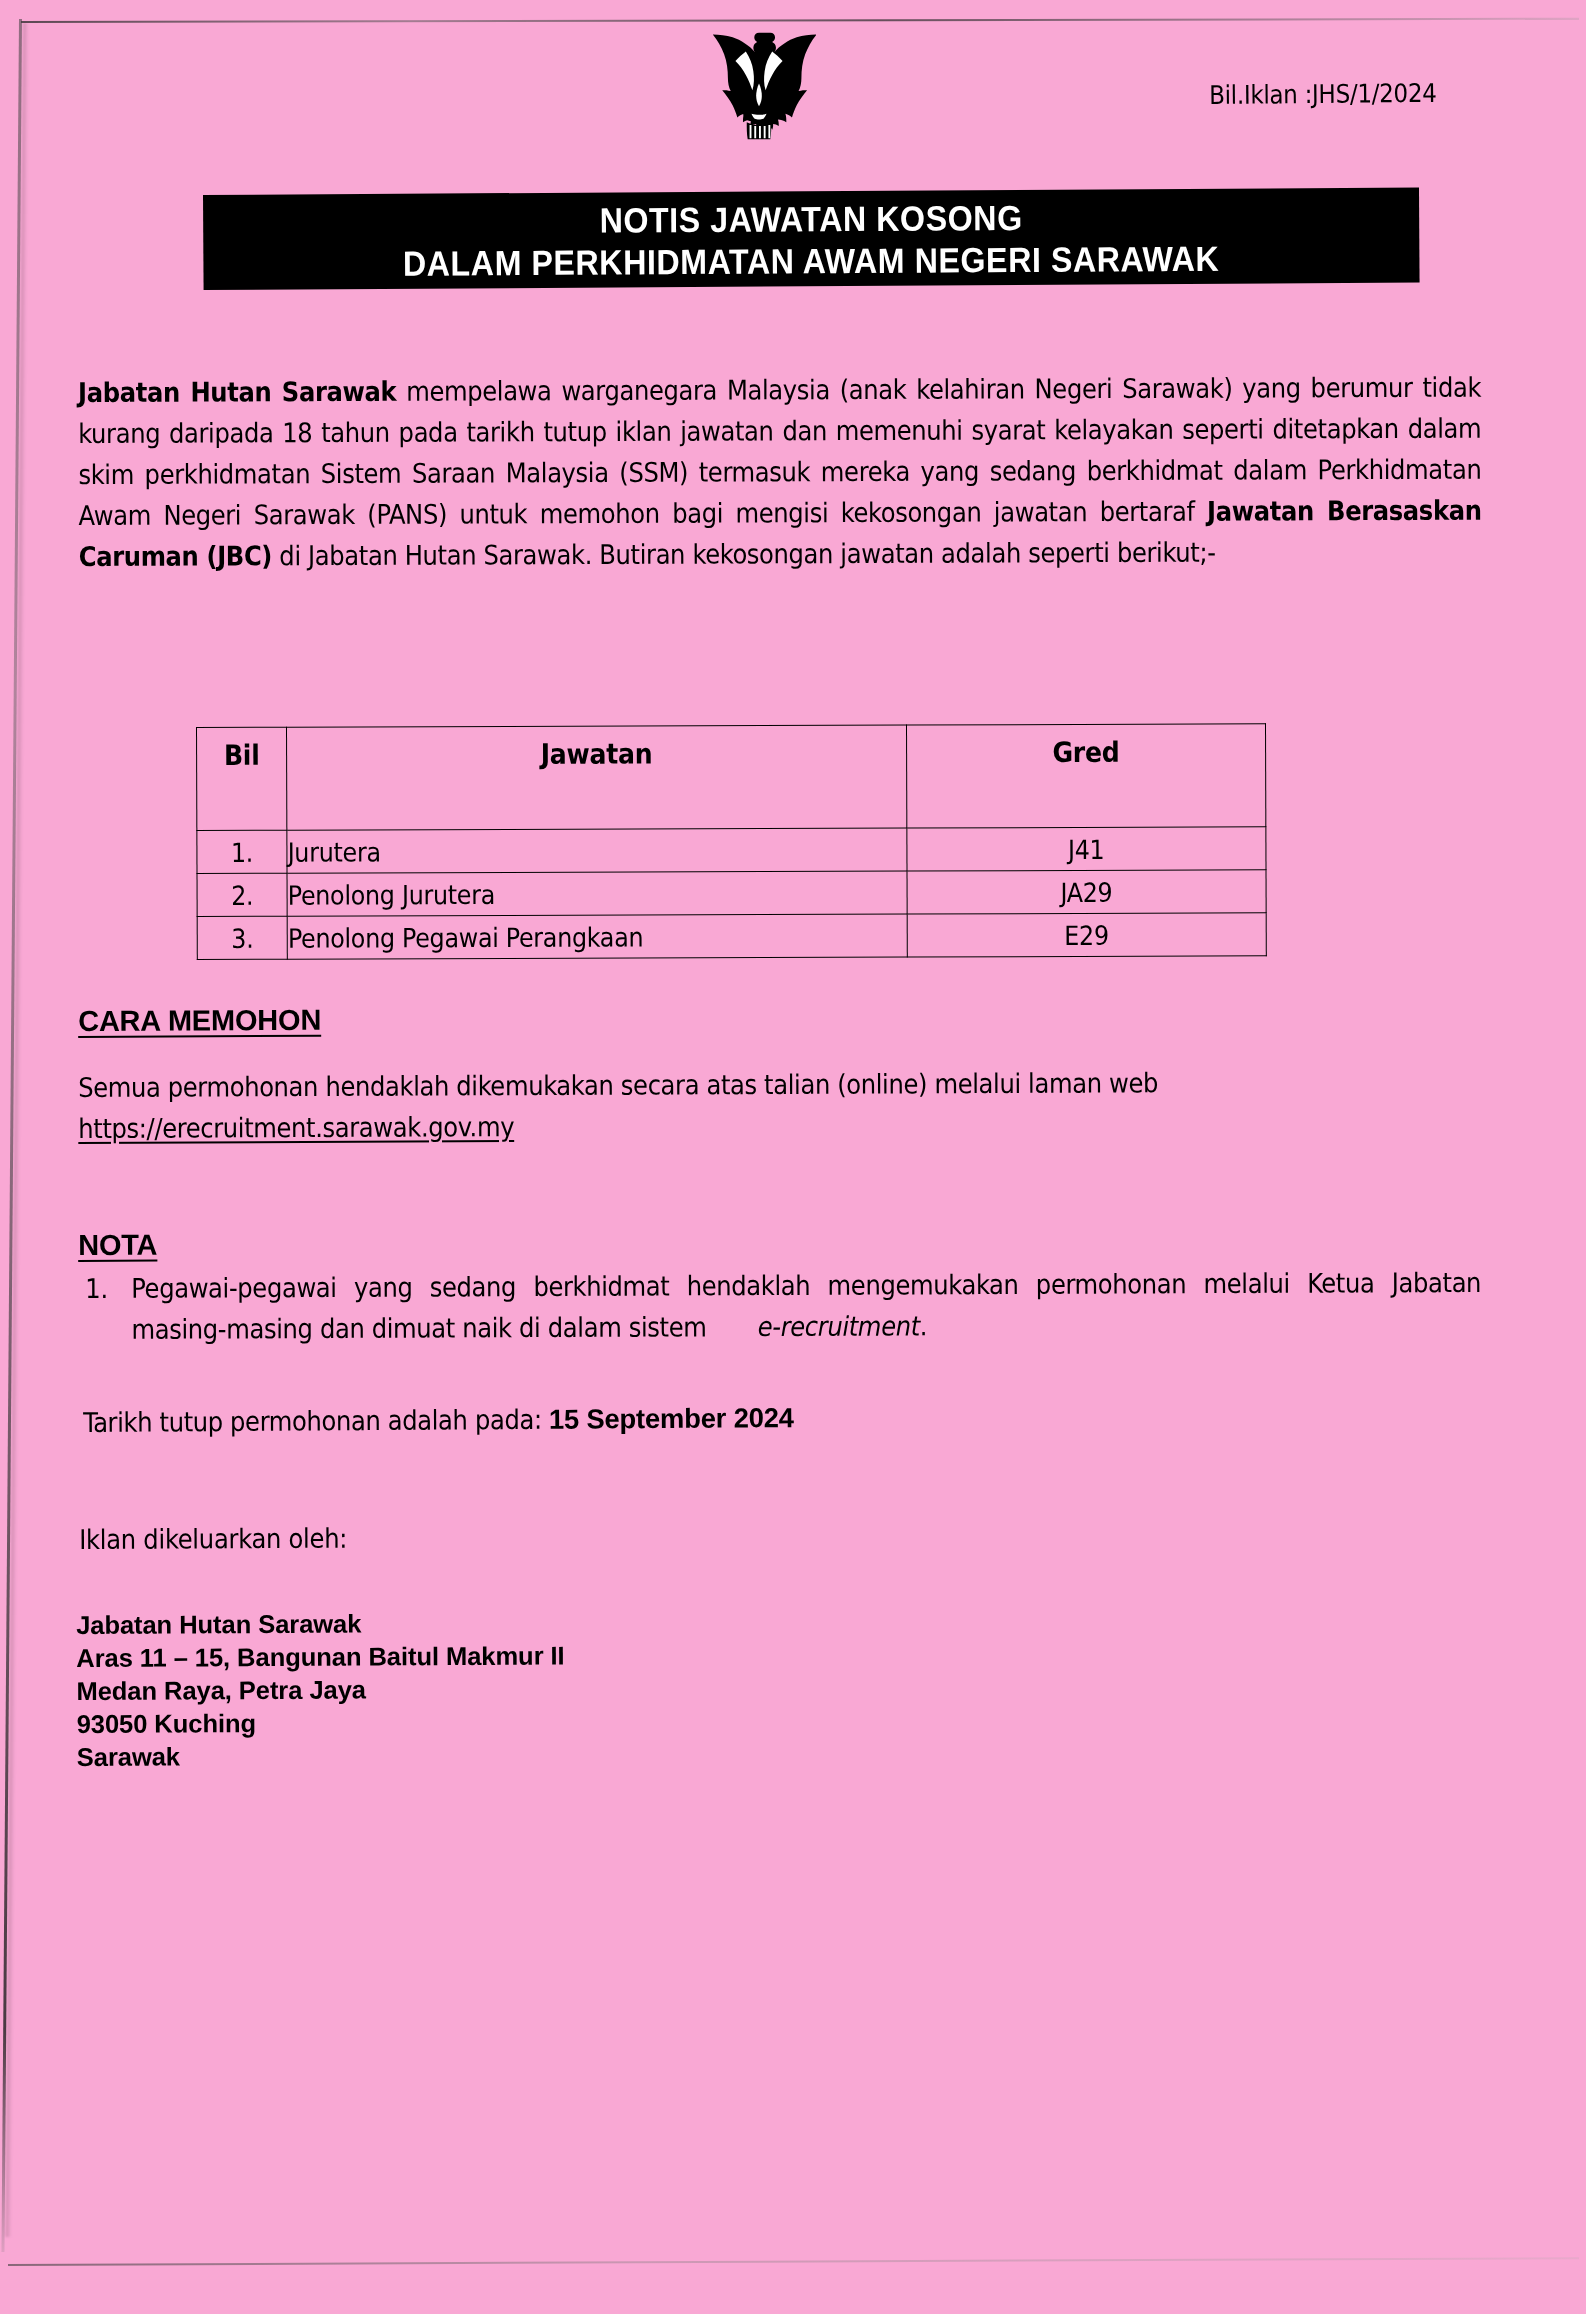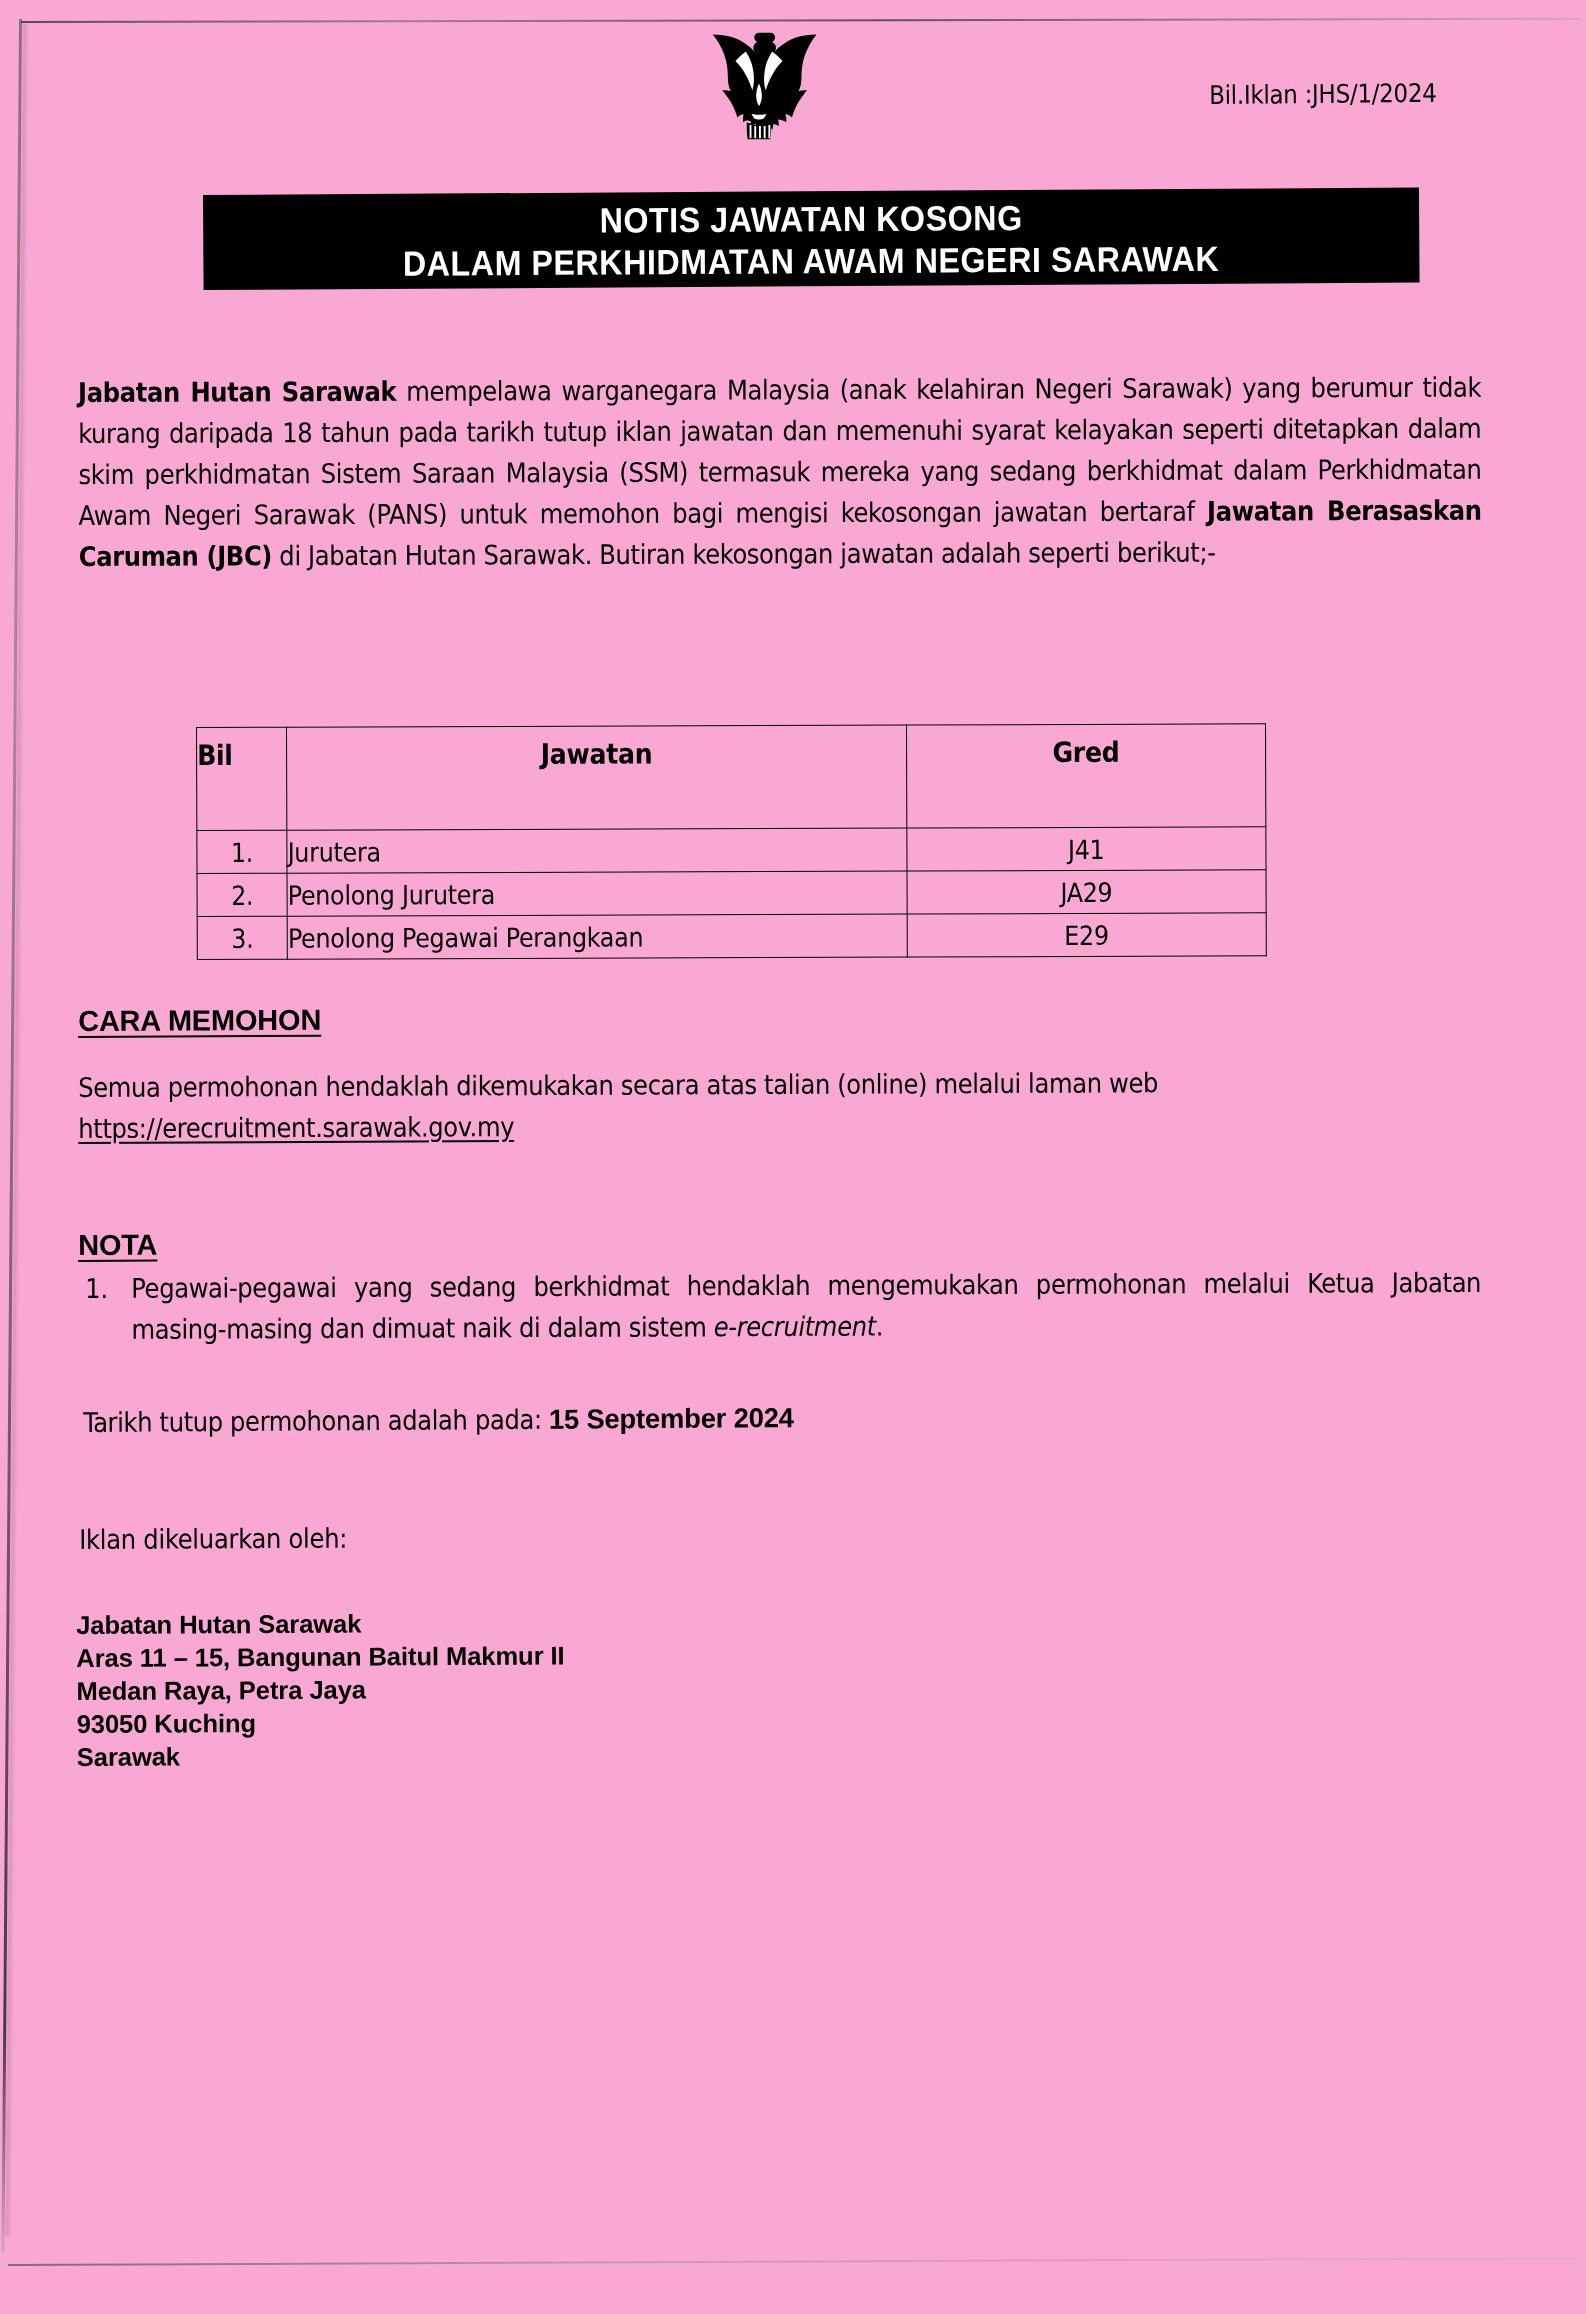--- a/index.html
+++ b/index.html
@@ -158,21 +158,21 @@
     font-size: 26.5px;
     letter-spacing: -0.3px;
   }
   .jobs-table thead th {
     height: 91px;
     font-weight: bold;
     font-size: 28px;
     vertical-align: top;
     padding-top: 11.4px;
   }
-  .col-bil { width: 68px; text-align: left; }
+  .col-bil { width: 68px; text-align: center; }
   .col-jawatan { width: 473px; text-align: center; }
   .col-gred { width: 274px; text-align: center; }
   .jobs-table tbody td { height: 42px; }
   .cell-bil { text-align: center; }
   .cell-jawatan { text-align: left; padding-left: 13.2px; }
   .cell-gred { text-align: center; }
 
   
   .sec-head {
     position: absolute;
@@ -227,21 +227,21 @@
     flex: 0 0 auto;
   }
   .nota-text {
     font-family: "DejaVu Sans", sans-serif;
     font-size: 27px;
     font-stretch: condensed;
     line-height: 41px;
     text-align: justify;
     letter-spacing: -0.4px;
   }
-  .nota-text i { font-style: italic; }
+  .nota-text i { font-style: italic; margin-left: 44px; }
 
   #closing-date-line {
     position: absolute;
     left: 83px;
     top: 1407px;
     font-family: "DejaVu Sans", sans-serif;
     font-size: 27px;
     font-stretch: condensed;
     letter-spacing: -0.4px;
     white-space: nowrap;

